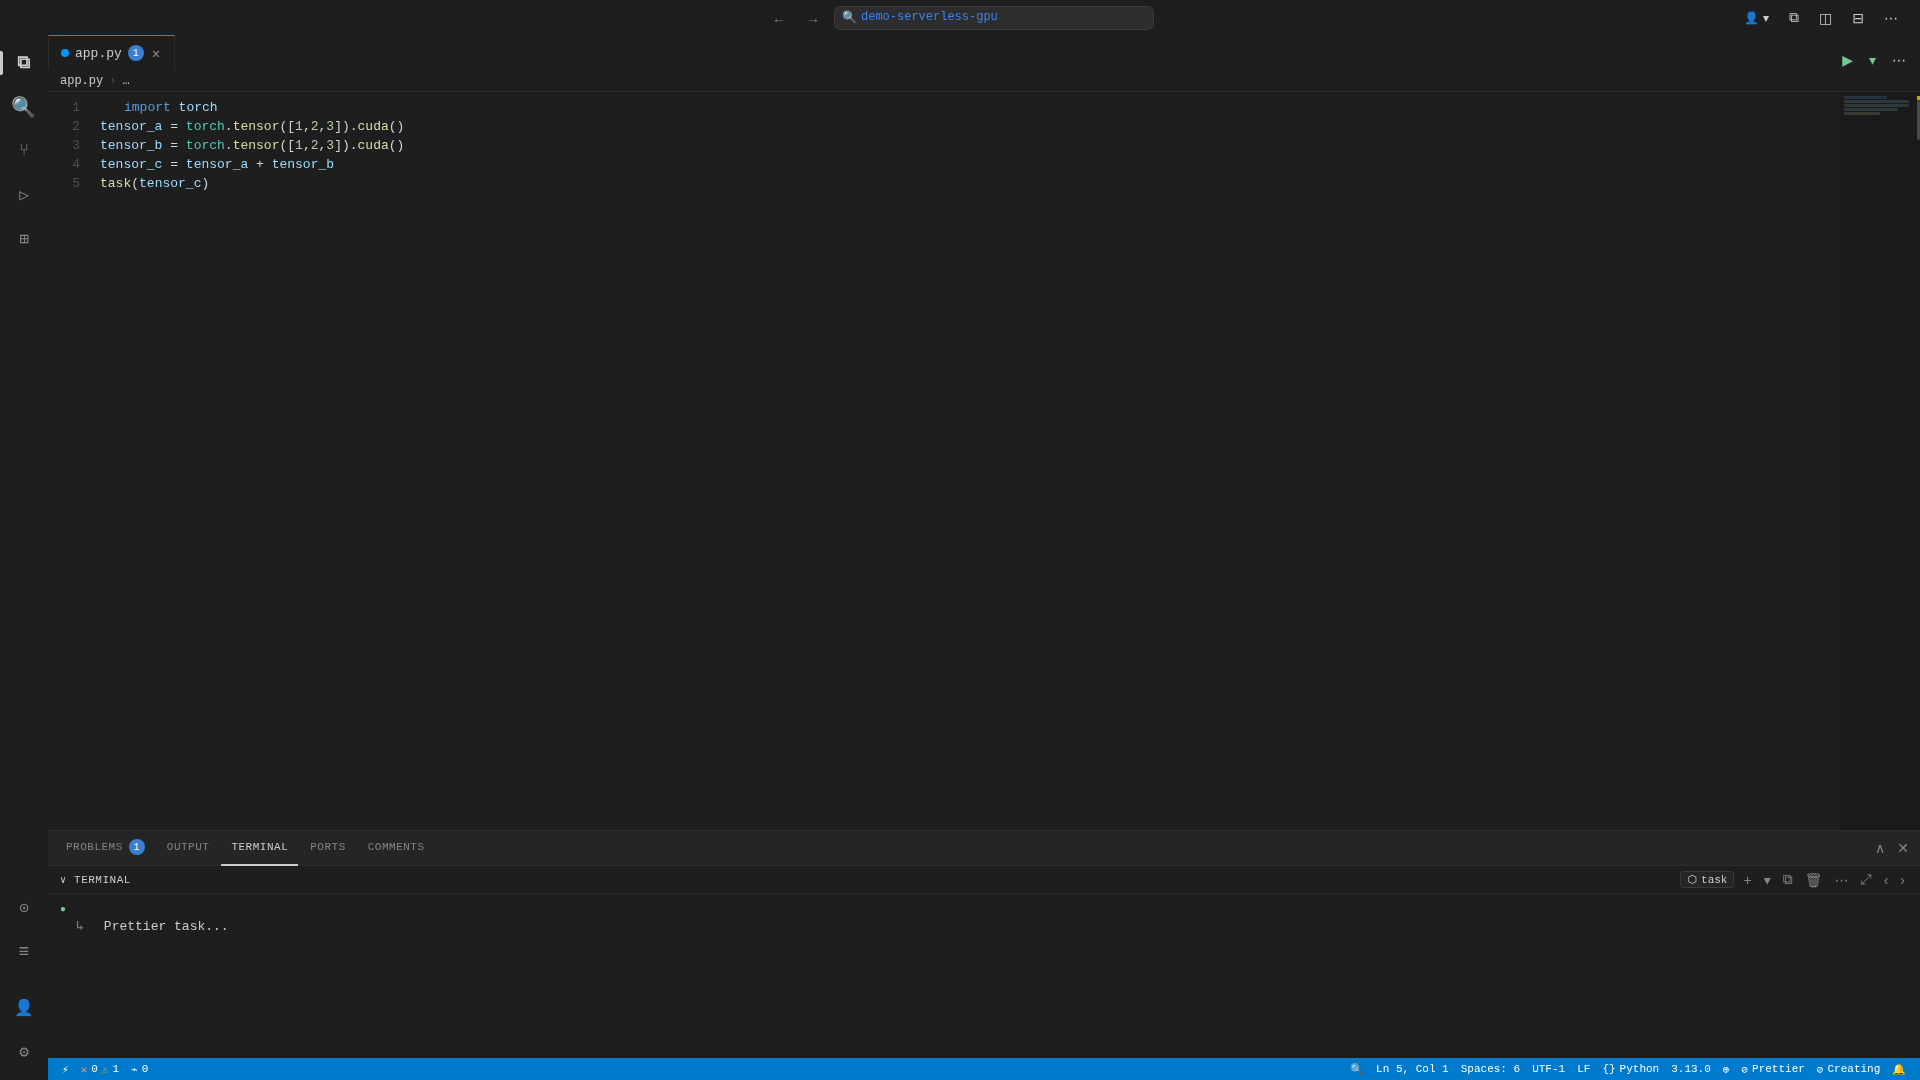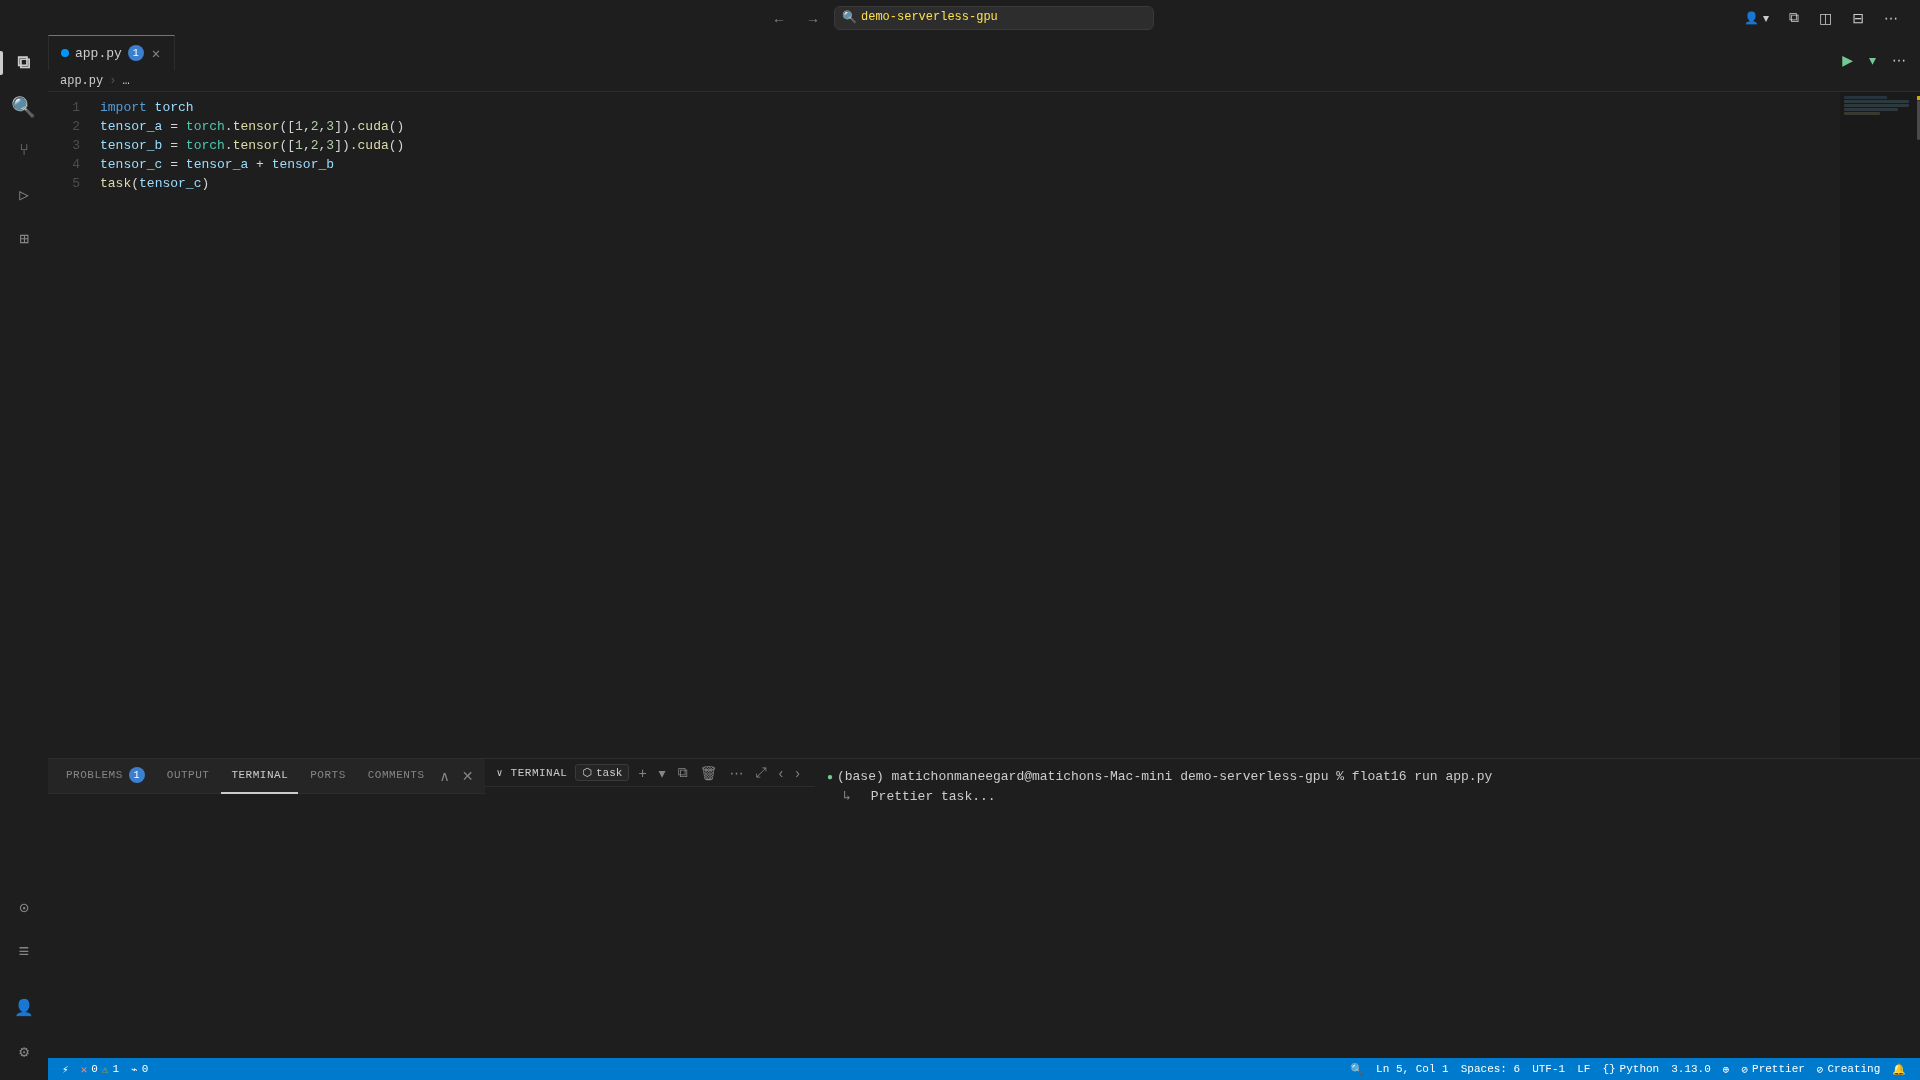--- a/index.html
+++ b/index.html
@@ -257,21 +257,21 @@
       line-height: 19px;
       color: #d4d4d4;
       overflow: hidden;
     }
     .code-line {
       display: flex;
       align-items: baseline;
       white-space: pre;
       height: 19px;
     }
-    .kw { color: #569cd6; } 
+    .kw { color: #569cd6; margin-left: 24px; } 
     .fn { color: #dcdcaa; } 
     .cn { color: #4ec9b0; } 
     .nm { color: #9cdcfe; } 
     .op { color: #d4d4d4; } 
     .nu { color: #b5cea8; } 
     .pu { color: #d4d4d4; }
     .minimap {
       width: 80px;
       background: #1a1a1a;
       position: relative;
@@ -287,24 +287,25 @@
     }
     .minimap-line {
       height: 3px;
       margin-bottom: 1px;
       border-radius: 1px;
       background: #569cd6;
     }
 
     
     .panel {
-      height: 300px;
+      height: 228px;
       background: #1e1e1e;
       border-top: 1px solid #2d2d2d;
       display: flex;
+      flex-direction: column;
       flex-shrink: 0;
     }
     .panel-tabs {
       display: flex;
       align-items: center;
       height: 35px;
       background: #252526;
       border-bottom: 1px solid #2d2d2d;
       padding: 0 8px;
       gap: 2px;
@@ -442,21 +443,21 @@
   </style>
 </head>
 <body>
 
 <div class="title-bar">
   <div class="title-bar-nav">
     <button class="nav-btn">←</button>
     <button class="nav-btn">→</button>
     <div class="search-wrapper">
       <span class="search-icon-left">🔍</span>
-      <div class="search-text" style="line-height:15px; color:#fde047; display:flex; align-items:center;">demo-serverless-gpu</div>
+      <div class="search-text" style="line-height:15px; color:#3b82f6; display:flex; align-items:center;">demo-serverless-gpu</div>
     </div>
   </div>
   <div class="title-bar-right">
     <button class="profile-btn">
       <span>👤</span>
       <span>▾</span>
     </button>
     <button class="icon-btn">⧉</button>
     <button class="icon-btn">◫</button>
     <button class="icon-btn">⊟</button>
@@ -609,21 +610,20 @@
           <button class="panel-tab-btn">⋯</button>
           <button class="panel-tab-btn">⤢</button>
           <button class="panel-tab-btn">‹</button>
           <button class="panel-tab-btn">›</button>
         </div>
       </div>
 
       <div class="terminal-content">
         <div class="terminal-line">
           <span class="term-dot">●</span>
-          <span class="term-prompt">(base) matichonmaneegard@matichons-Mac-mini demo-serverless-gpu % float16 run app.py</span>
         </div>
         <div class="terminal-line">
           <span style="color:#858585; padding-left:16px;">↳</span>
           <span class="term-output">Prettier task...</span>
         </div>
       </div>
     </div>
 
     <div class="status-bar">
       <div class="status-item">

